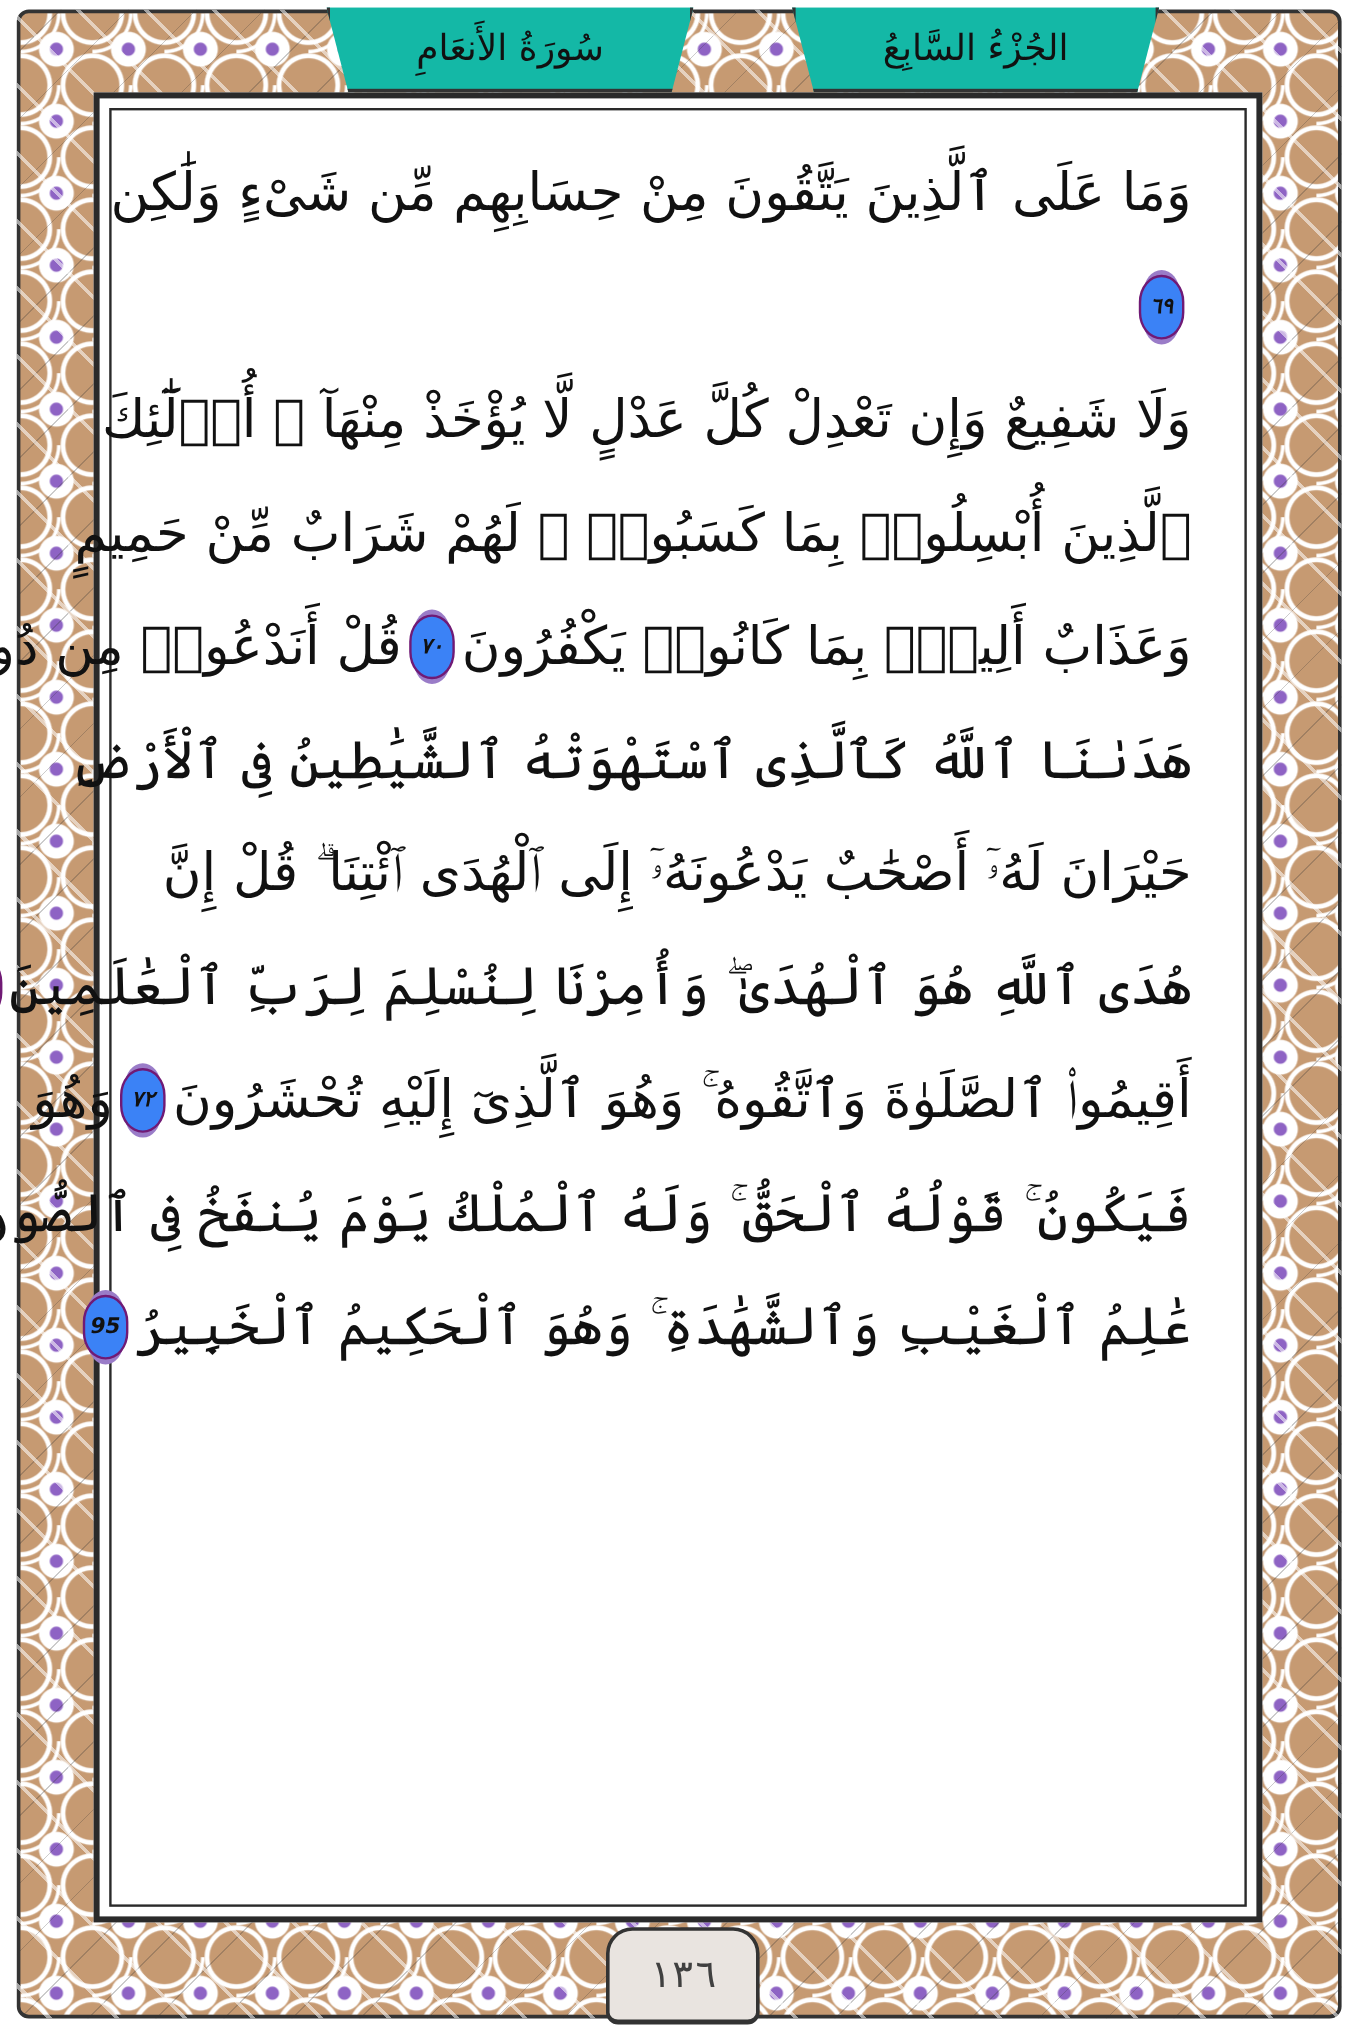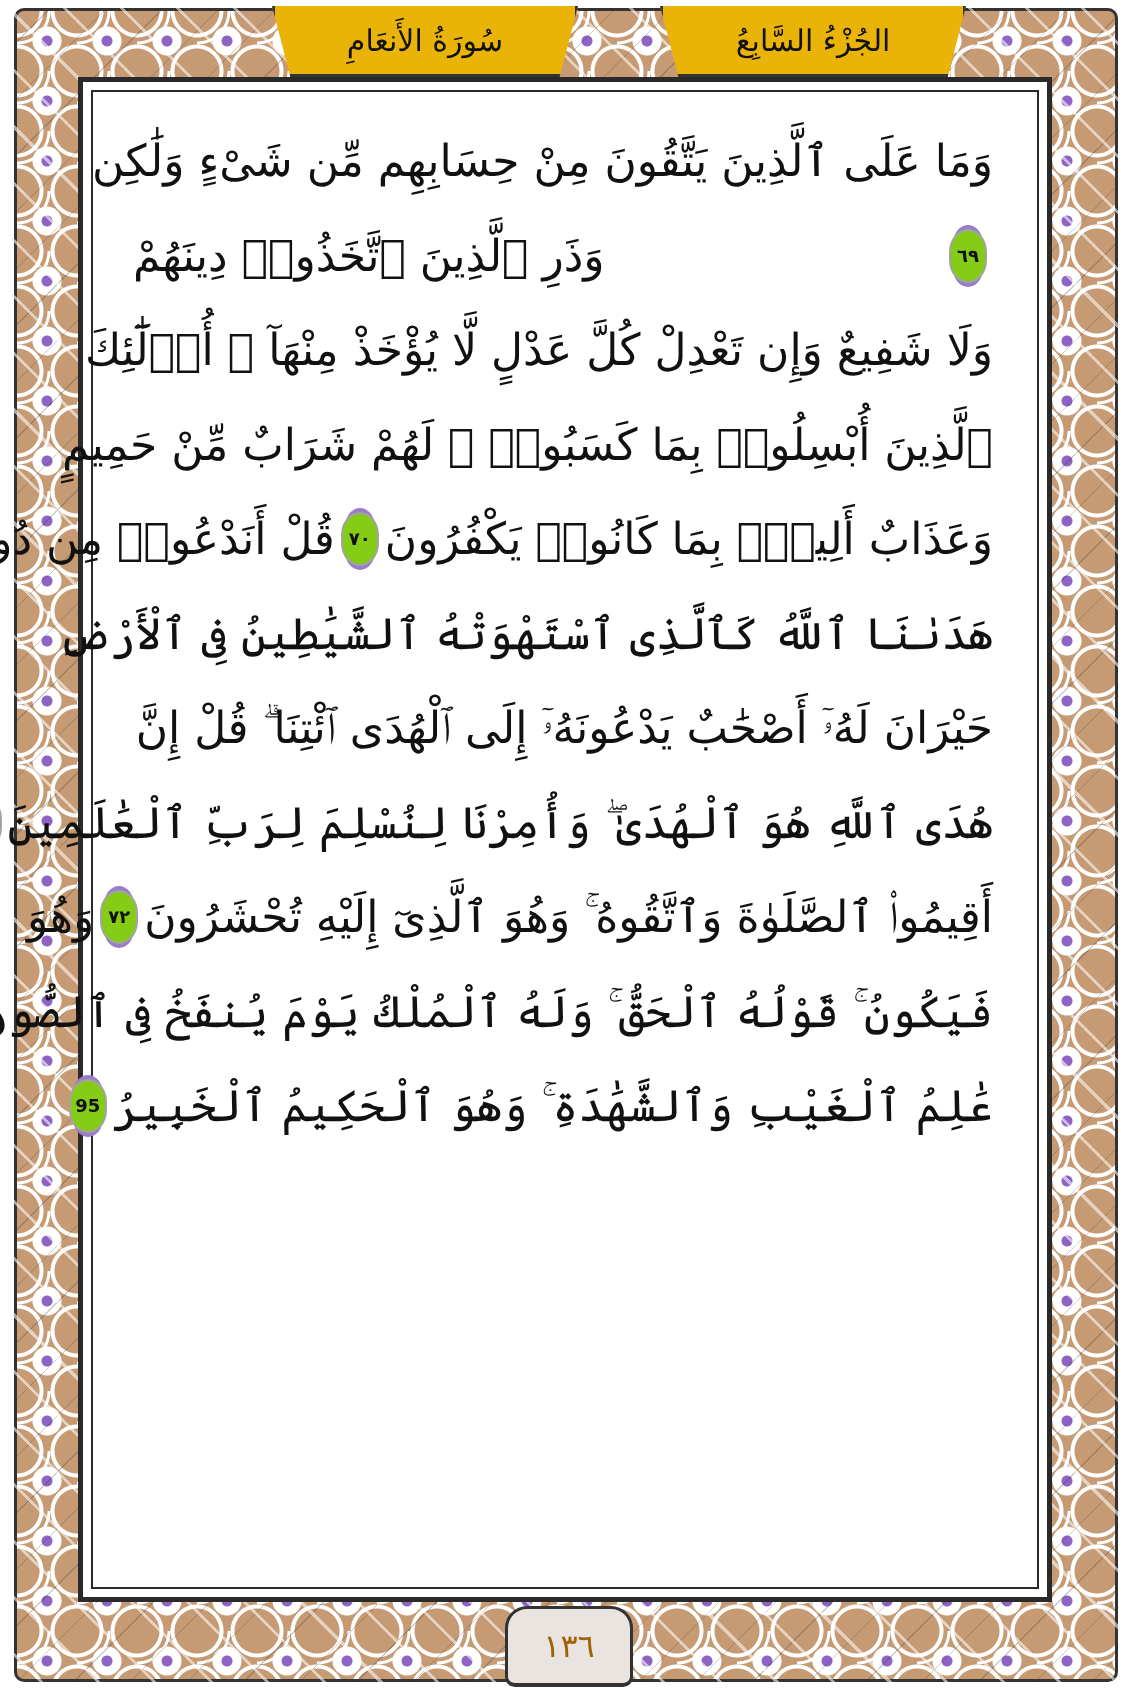--- a/index.html
+++ b/index.html
@@ -35,21 +35,21 @@
       border-radius: 10px;
       background:
         repeating-linear-gradient(45deg, transparent 0 18px, rgba(255,255,255,0.55) 18px 21px, transparent 21px 40px),
         repeating-linear-gradient(-45deg, transparent 0 18px, rgba(51,51,51,0.25) 18px 19px, transparent 19px 40px);
     }
     
     .cartouche {
       position: absolute;
       top: 6px;
       height: 68px;
-      background: #eab308;
+      background: #14b8a6;
       border: 3px solid #333;
       border-top: none;
       clip-path: polygon(0 0, 100% 0, 94% 100%, 6% 100%);
       display: flex; align-items: center; justify-content: center;
       direction: rtl;
       font-family: "DejaVu Serif", serif;
       font-size: 30px;
       color: #111;
     }
     .cartouche-surah { left: 272px; width: 300px; }
@@ -86,43 +86,44 @@
       text-align: justify;
       text-align-last: justify;
     }
     .line .seg { display: inline-block; }
     .ayah-marker {
       display: inline-flex;
       align-items: center; justify-content: center;
       width: 34px; height: 50px;
       margin: 0 6px;
       border-radius: 50% / 42%;
-      background: #84cc16;
-      border: 2px solid #a3a3a3;
+      background: #3b82f6;
+      border: 2px solid #701a75;
       box-shadow: 0 -8px 0 -4px #9a7cc8, 0 8px 0 -4px #9a7cc8;
       font-family: "DejaVu Sans", sans-serif;
       font-size: 18px;
       font-weight: bold;
       color: #111;
       direction: rtl;
       flex: 0 0 auto;
+      font-style: italic;
     }
     
     .page-number {
       position: absolute;
       left: 505px; top: 1606px;
       width: 122px; height: 74px;
       background: #e9e4e0;
       border: 3px solid #333;
       border-bottom-width: 4px;
       border-radius: 22px 22px 10px 10px;
       display: flex; align-items: center; justify-content: center;
-      font-family: Liberation Sans, sans-serif;
+      font-family: Liberation Mono, monospace;
       font-size: 32px;
-      color: #a16207;
+      color: #404040;
       direction: rtl;
     }
   </style>
 </head>
 <body>
 
 <div class="page">
   <div class="border-band"></div>
   <div class="border-overlay"></div>
 
@@ -132,21 +133,20 @@
   <div class="frame-outer">
     <div class="frame-inner">
       <div class="text-area">
 
         <div class="line">
           <span class="seg">وَمَا عَلَى ٱلَّذِينَ يَتَّقُونَ مِنْ حِسَابِهِم مِّن شَىْءٍ وَلَٰكِن</span>
         </div>
 
         <div class="line">
           <span class="ayah-marker">٦٩</span>
-          <span class="seg">وَذَرِ ٱلَّذِينَ ٱتَّخَذُوا۟ دِينَهُمْ</span>
         </div>
 
 
 
         <div class="line">
           <span class="seg">وَلَا شَفِيعٌ وَإِن تَعْدِلْ كُلَّ عَدْلٍ لَّا يُؤْخَذْ مِنْهَآ ۗ أُو۟لَٰٓئِكَ</span>
         </div>
 
         <div class="line">
           <span class="seg">ٱلَّذِينَ أُبْسِلُوا۟ بِمَا كَسَبُوا۟ ۖ لَهُمْ شَرَابٌ مِّنْ حَمِيمٍ</span>

